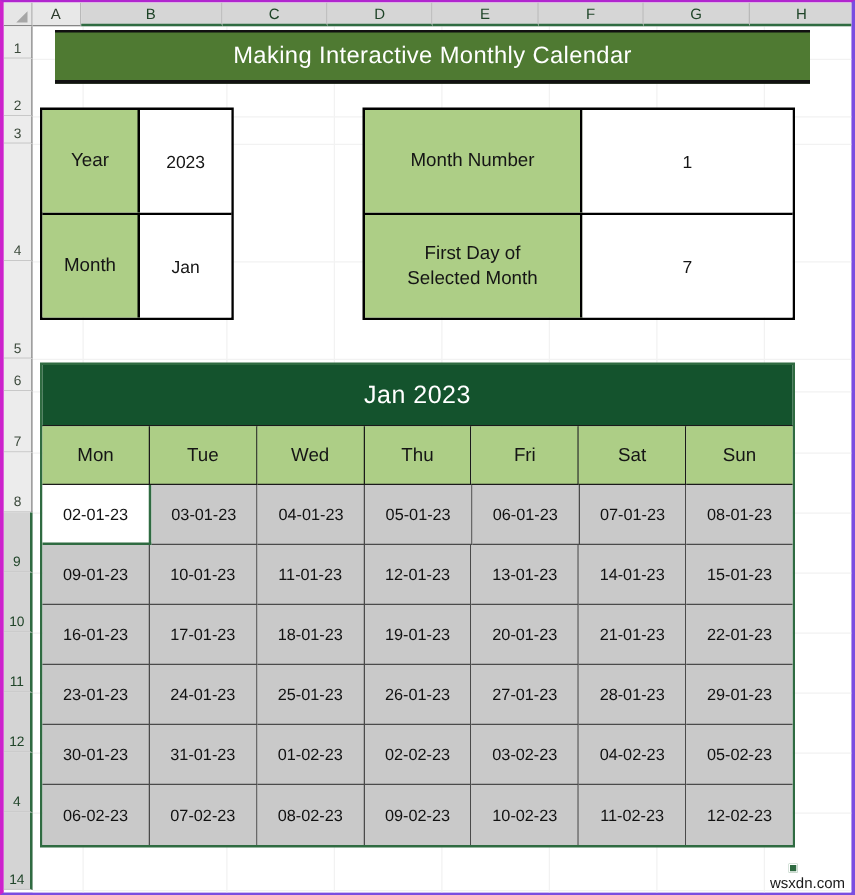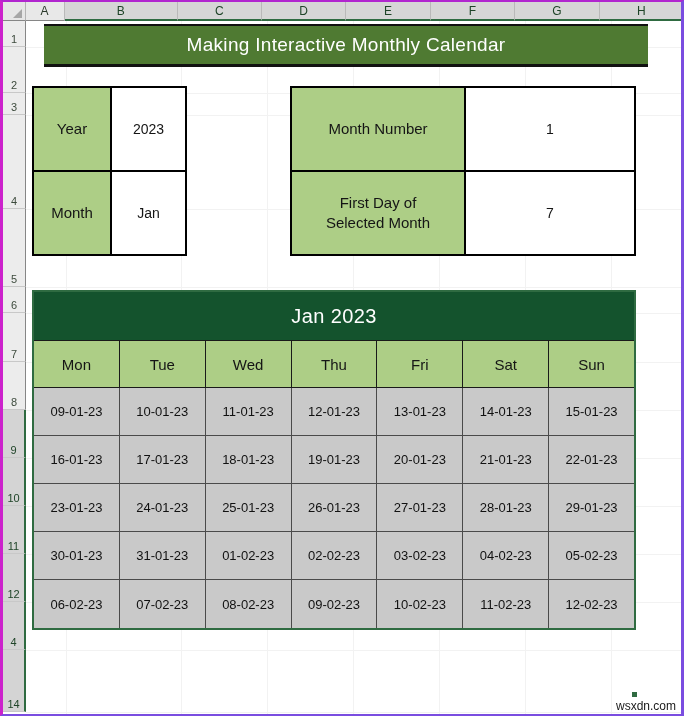--- a/index.html
+++ b/index.html
@@ -357,20 +357,29 @@
         <div class="cal-head">Mon</div>
         <div class="cal-head">Tue</div>
         <div class="cal-head">Wed</div>
         <div class="cal-head">Thu</div>
         <div class="cal-head">Fri</div>
         <div class="cal-head">Sat</div>
         <div class="cal-head">Sun</div>
       </div>
     <div id="cal-body">
         <div class="cal-row">
+          <div class="cal-cell active">02-01-23</div>
+          <div class="cal-cell">03-01-23</div>
+          <div class="cal-cell">04-01-23</div>
+          <div class="cal-cell">05-01-23</div>
+          <div class="cal-cell">06-01-23</div>
+          <div class="cal-cell">07-01-23</div>
+          <div class="cal-cell">08-01-23</div>
+        </div>
+        <div class="cal-row">
           <div class="cal-cell">09-01-23</div>
           <div class="cal-cell">10-01-23</div>
           <div class="cal-cell">11-01-23</div>
           <div class="cal-cell">12-01-23</div>
           <div class="cal-cell">13-01-23</div>
           <div class="cal-cell">14-01-23</div>
           <div class="cal-cell">15-01-23</div>
         </div>
         <div class="cal-row">
           <div class="cal-cell">16-01-23</div>

